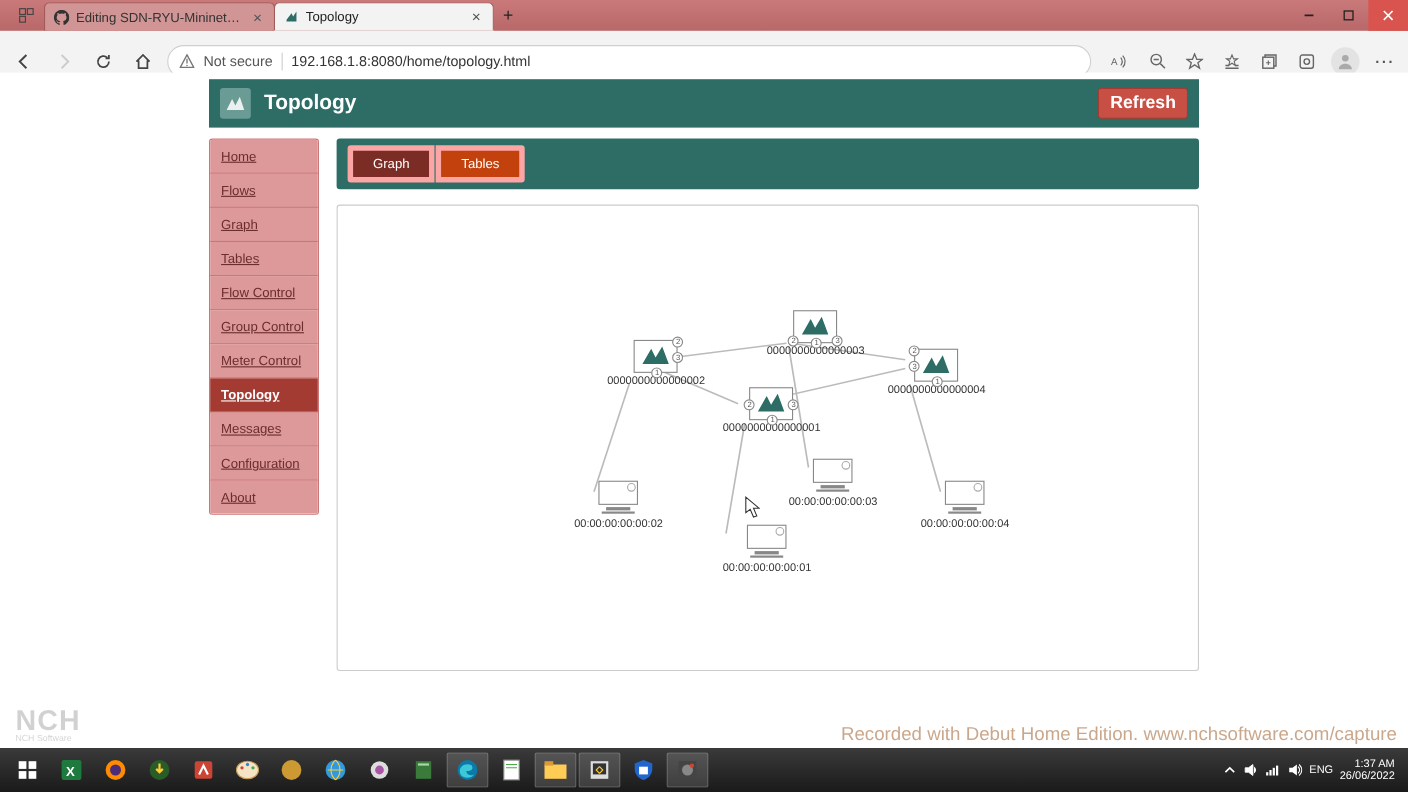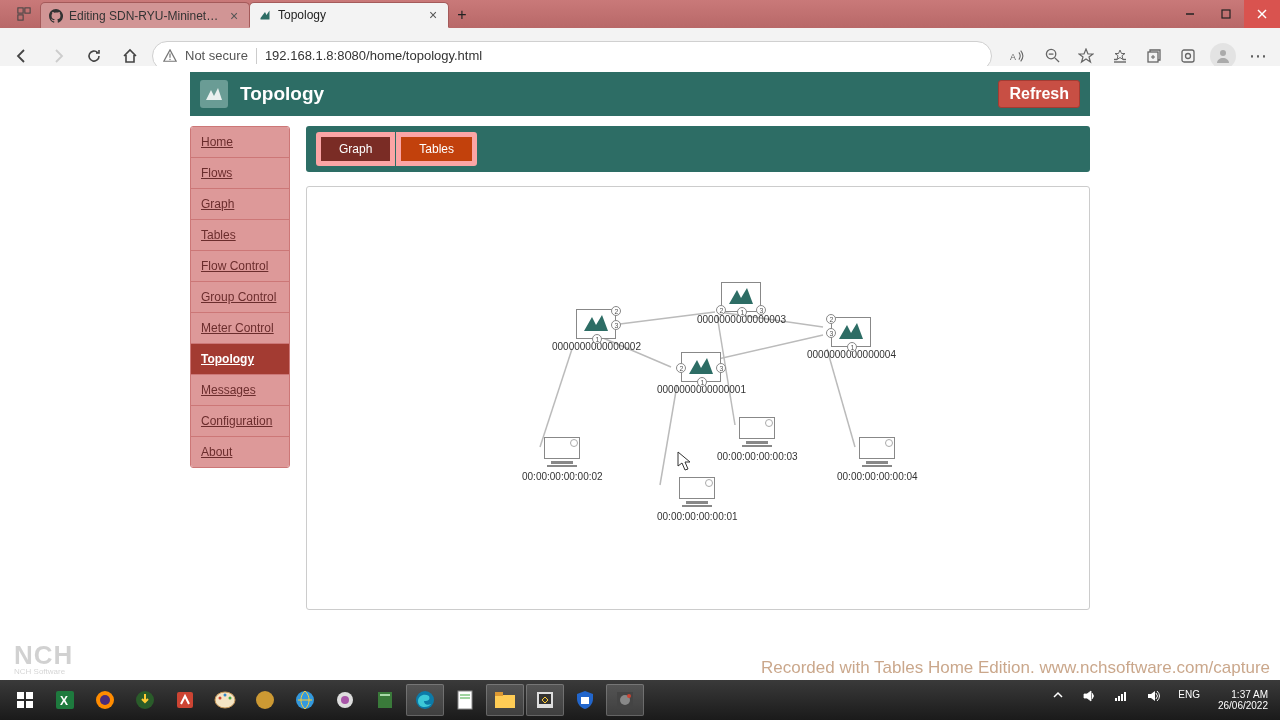--- a/index.html
+++ b/index.html
@@ -63,21 +63,21 @@
 .host-icon .base { width: 22px; height: 3px; background:#888; margin: 2px auto 0 auto;}
 .host-icon .base2 { width: 30px; height: 2px; background:#888; margin: 1px auto 0 auto;}
 .port { position: absolute; width: 10px; height: 10px; border: 1px solid #888; background: #fff; border-radius: 50%; font-size: 7px; display:flex; align-items:center; justify-content:center; color:#555; z-index:2;}
 svg.links { position:absolute; inset:0; width:100%; height:100%; }
 svg.links line { stroke: #bbb; stroke-width: 1.5; }
 
 
 .taskbar { position: absolute; bottom: 0; left: 0; right: 0; height: 40px; background: linear-gradient(#3a3a3a, #1a1a1a); display: flex; align-items: center; padding: 0 6px; gap: 2px; }
 .task-icon { width: 38px; height: 32px; display:flex; align-items:center; justify-content:center; border-radius:2px;}
 .task-icon.active { background: rgba(255,255,255,0.15); box-shadow: inset 0 0 0 1px rgba(255,255,255,0.2); }
-.tray { margin-left: auto; display:flex; align-items:flex-start; gap: 18px; color:#fff; font-size: 10px; padding-right: 6px;}
+.tray { margin-left: auto; display:flex; align-items:center; gap: 6px; color:#fff; font-size: 10px; padding-right: 6px;}
 .tray .clock { text-align: right; line-height: 1.1;}
 
 
 .watermark-nch { position: absolute; left: 14px; bottom: 44px; font-size: 26px; font-weight: bold; color: rgba(0,0,0,0.18); letter-spacing: 1px; font-family: Arial; }
 .watermark-nch .sub { font-size: 8px; font-weight: normal; display:block; letter-spacing:0; margin-top:-4px;}
 .watermark-text { position: absolute; right: 10px; bottom: 42px; font-size: 17px; color: rgba(180,130,90,0.7); font-weight: normal; white-space:nowrap;}
 
 .cursor { position:absolute; width: 14px; height: 20px; z-index: 10; pointer-events:none;}
 </style>
 </head>
@@ -345,21 +345,21 @@
         </div>
       </div>
     </div>
   </div>
 </div>
 
 <div class="watermark-nch">
   <span>NCH</span>
   <span class="sub">NCH Software</span>
 </div>
-<div class="watermark-text">Recorded with Tables Home Edition. www.nchsoftware.com/capture</div>
+<div class="watermark-text">Recorded with Debut Home Edition. www.nchsoftware.com/capture</div>
 
 <div class="taskbar">
   <div class="task-icon">
       <svg width="20" height="20">
         <rect x="2" y="2" width="7" height="7" fill="#fff"></rect>
         <rect x="11" y="2" width="7" height="7" fill="#fff"></rect>
         <rect x="2" y="11" width="7" height="7" fill="#fff"></rect>
         <rect x="11" y="11" width="7" height="7" fill="#fff"></rect>
       </svg>
     </div>

